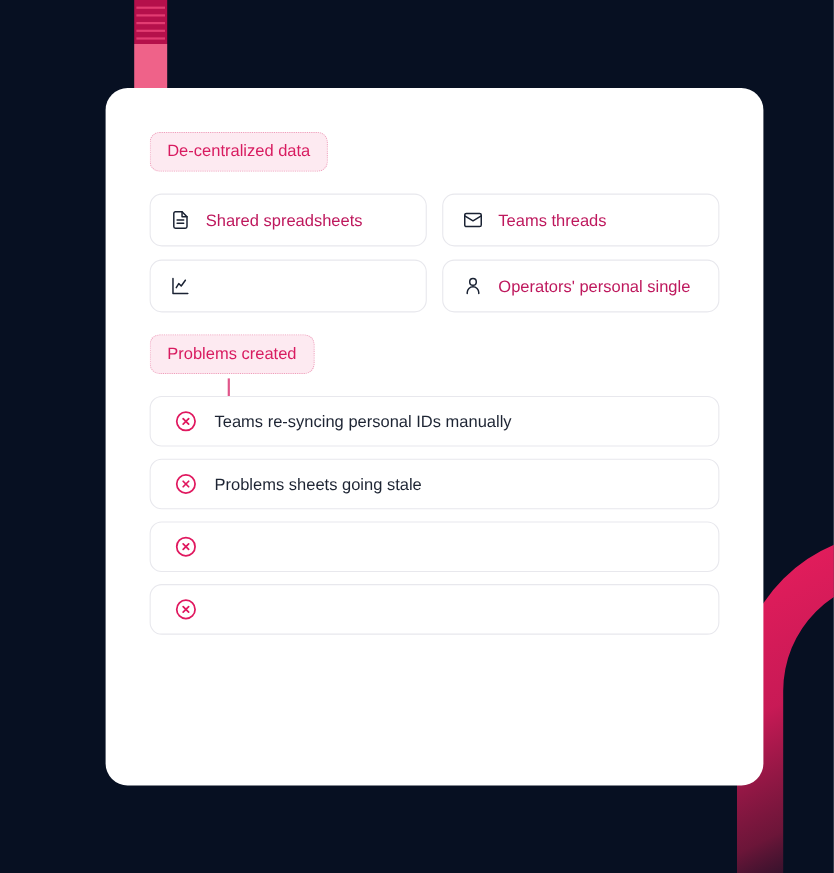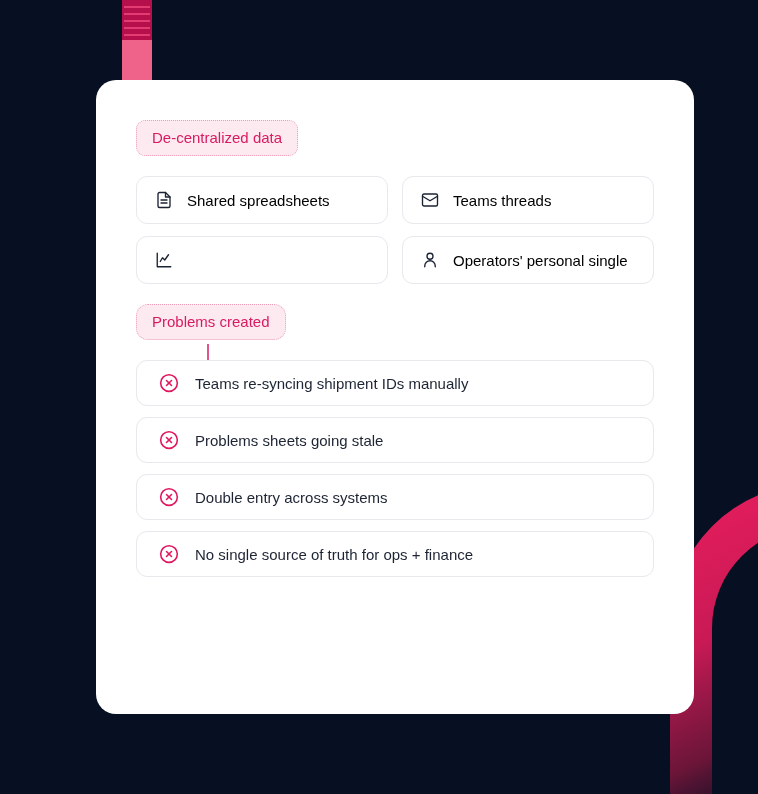--- a/index.html
+++ b/index.html
@@ -99,21 +99,20 @@
     line-height: 1;
     position: relative;
     z-index: 2;
   }
 
   #pill-decentralized { margin-bottom: 20px; }
 
   #pill-problems {
     margin-top: 20px;
     margin-bottom: 20px;
-    border-radius: 12px;
   }
 
   
   .source-grid {
     display: grid;
     grid-template-columns: 1fr 1fr;
     gap: 12px 14px;
     position: relative;
     z-index: 2;
   }
@@ -134,21 +133,21 @@
     width: 18px;
     height: 18px;
     display: flex;
     align-items: center;
     justify-content: center;
     color: #1a2233;
   }
 
   .source-box .sb-label {
     font-size: 15px;
-    color: #000000;
+    color: #be185d;
     white-space: nowrap;
   }
 
   
   .problem-list {
     display: flex;
     flex-direction: column;
     gap: 11px;
     position: relative;
     z-index: 2;
@@ -274,21 +273,21 @@
       <div class="problem-list">
 
         <div class="problem-row">
           <span class="pr-icon">
             <svg width="20" height="20" viewBox="0 0 24 24" fill="none" stroke="currentColor" stroke-width="1.9" stroke-linecap="round" stroke-linejoin="round">
               <circle cx="12" cy="12" r="10"></circle>
               <path d="m15 9-6 6"></path>
                 <path d="m9 9 6 6"></path>
             </svg>
           </span>
-          <span class="pr-label">Teams re-syncing shipment IDs manually</span>
+          <span class="pr-label">Teams re-syncing personal IDs manually</span>
         </div>
 
         <div class="problem-row">
           <span class="pr-icon">
             <svg width="20" height="20" viewBox="0 0 24 24" fill="none" stroke="currentColor" stroke-width="1.9" stroke-linecap="round" stroke-linejoin="round">
               <circle cx="12" cy="12" r="10"></circle>
               <path d="m15 9-6 6"></path>
                 <path d="m9 9 6 6"></path>
             </svg>
           </span>
@@ -297,31 +296,29 @@
 
 
         <div class="problem-row">
           <span class="pr-icon">
             <svg width="20" height="20" viewBox="0 0 24 24" fill="none" stroke="currentColor" stroke-width="1.9" stroke-linecap="round" stroke-linejoin="round">
               <circle cx="12" cy="12" r="10"></circle>
               <path d="m15 9-6 6"></path>
                 <path d="m9 9 6 6"></path>
             </svg>
           </span>
-          <span class="pr-label">Double entry across systems</span>
         </div>
 
         <div class="problem-row">
           <span class="pr-icon">
             <svg width="20" height="20" viewBox="0 0 24 24" fill="none" stroke="currentColor" stroke-width="1.9" stroke-linecap="round" stroke-linejoin="round">
               <circle cx="12" cy="12" r="10"></circle>
               <path d="m15 9-6 6"></path>
                 <path d="m9 9 6 6"></path>
             </svg>
           </span>
-          <span class="pr-label">No single source of truth for ops + finance</span>
         </div>
 
       </div>
     </div>
 
   </div>
 </div>
 
 </body></html>

